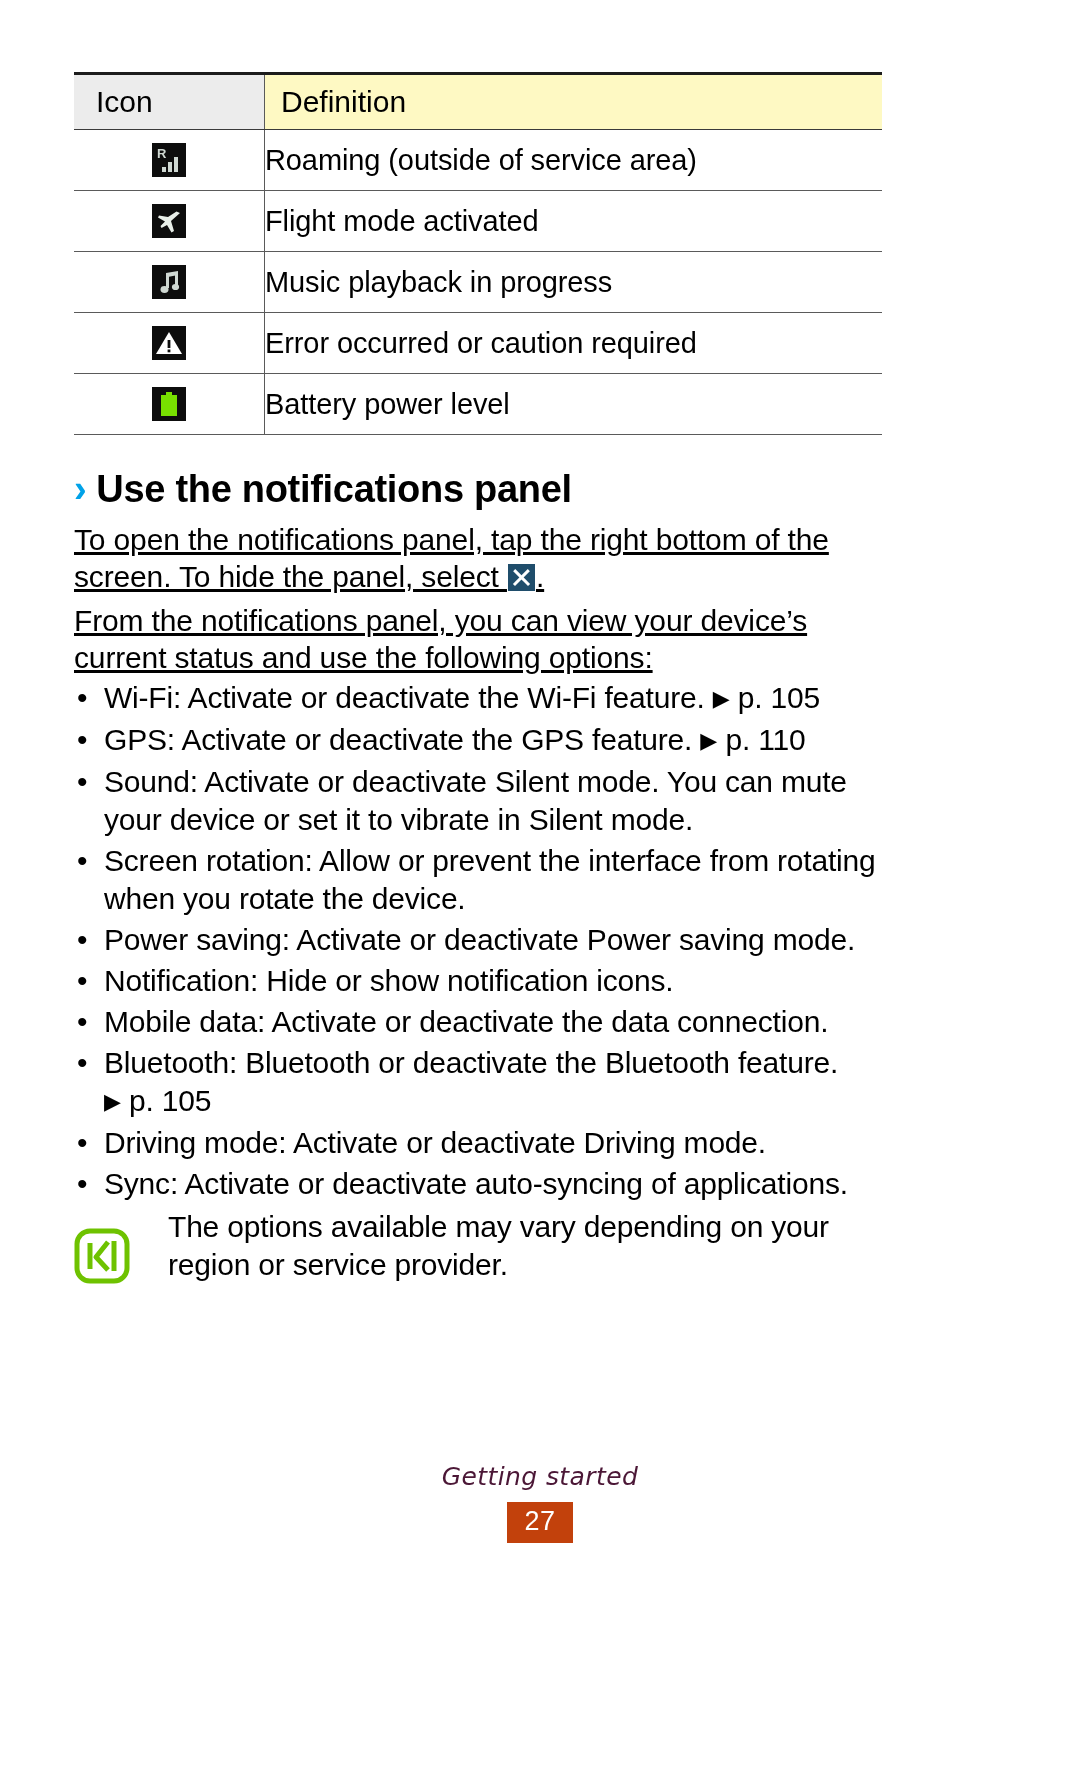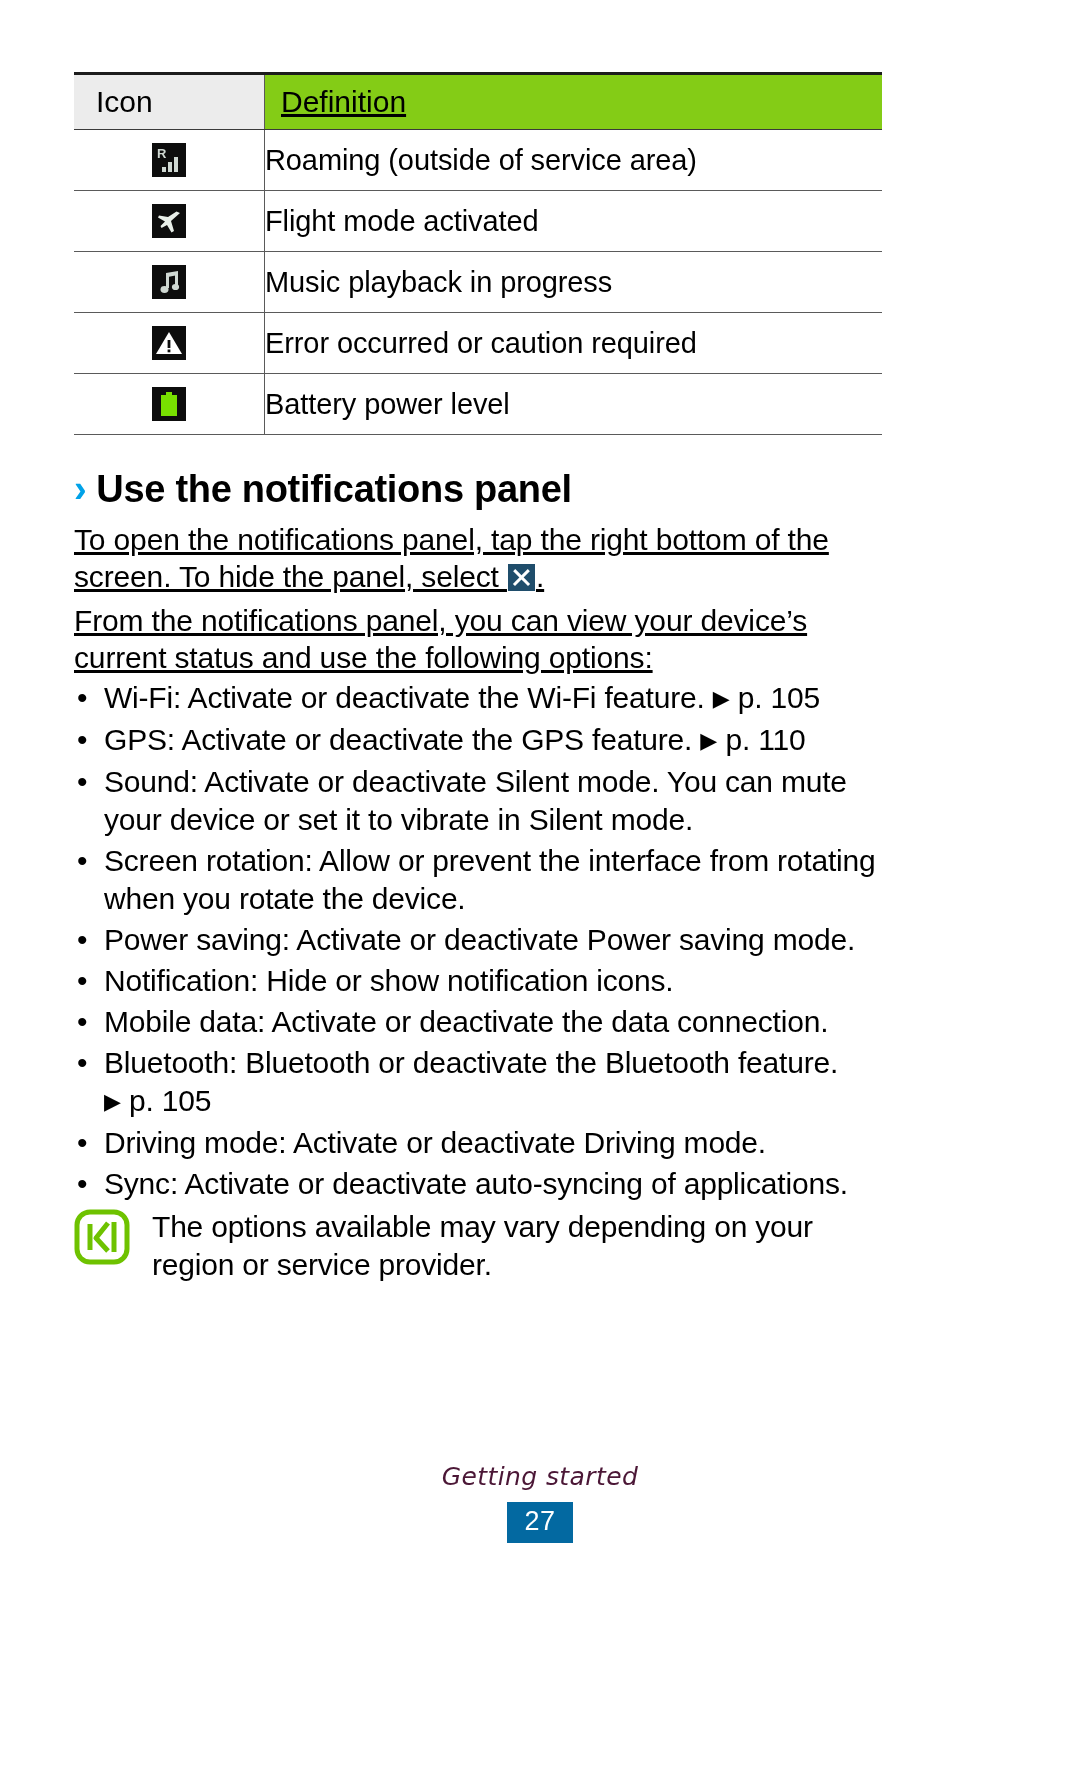--- a/index.html
+++ b/index.html
@@ -43,24 +43,23 @@
     font-weight: normal;
     text-align: left;
   }
   .th-icon {
     width: 168px;
     background: #ececec;
     padding-left: 22px !important;
     font-size: 30px;
   }
   .th-def {
-    background: #84cc16;
+    background: #fef9c3;
     padding-left: 16px !important;
     font-size: 30px;
-    text-decoration: underline;
   }
   .body-row td {
     height: 60px;
     border-bottom: 1px solid #5a5a5a;
     vertical-align: middle;
   }
   .body-row td.cell-icon {
     width: 168px;
     text-align: center;
     border-right: 1px solid #5a5a5a;
@@ -166,21 +165,22 @@
     letter-spacing: 0;
   }
 
   
   .note {
     position: absolute;
     left: 74px;
     top: 1206px;
     width: 816px;
     display: flex;
-    align-items: flex-start;
+    align-items: flex-end;
+    gap: 16px;
   }
   .note-icon {
     flex: 0 0 auto;
     width: 56px;
     height: 56px;
     margin-right: 22px;
     margin-top: 3px;
   }
   .note-text {
     font-size: 30px;
@@ -200,21 +200,21 @@
   .footer-title {
     font-family: "DejaVu Sans", sans-serif;
     font-style: italic;
     font-size: 25px;
     color: #4b1736;
     letter-spacing: 0.4px;
   }
   .page-badge {
     display: inline-block;
     margin-top: 11px;
-    background: #0369a1;
+    background: #c2410c;
     color: #ffffff;
     font-size: 27px;
     padding: 4px 17px 6px 17px;
     letter-spacing: 0.5px;
   }
 </style>
 </head>
 <body>
 
 <div class="page">

